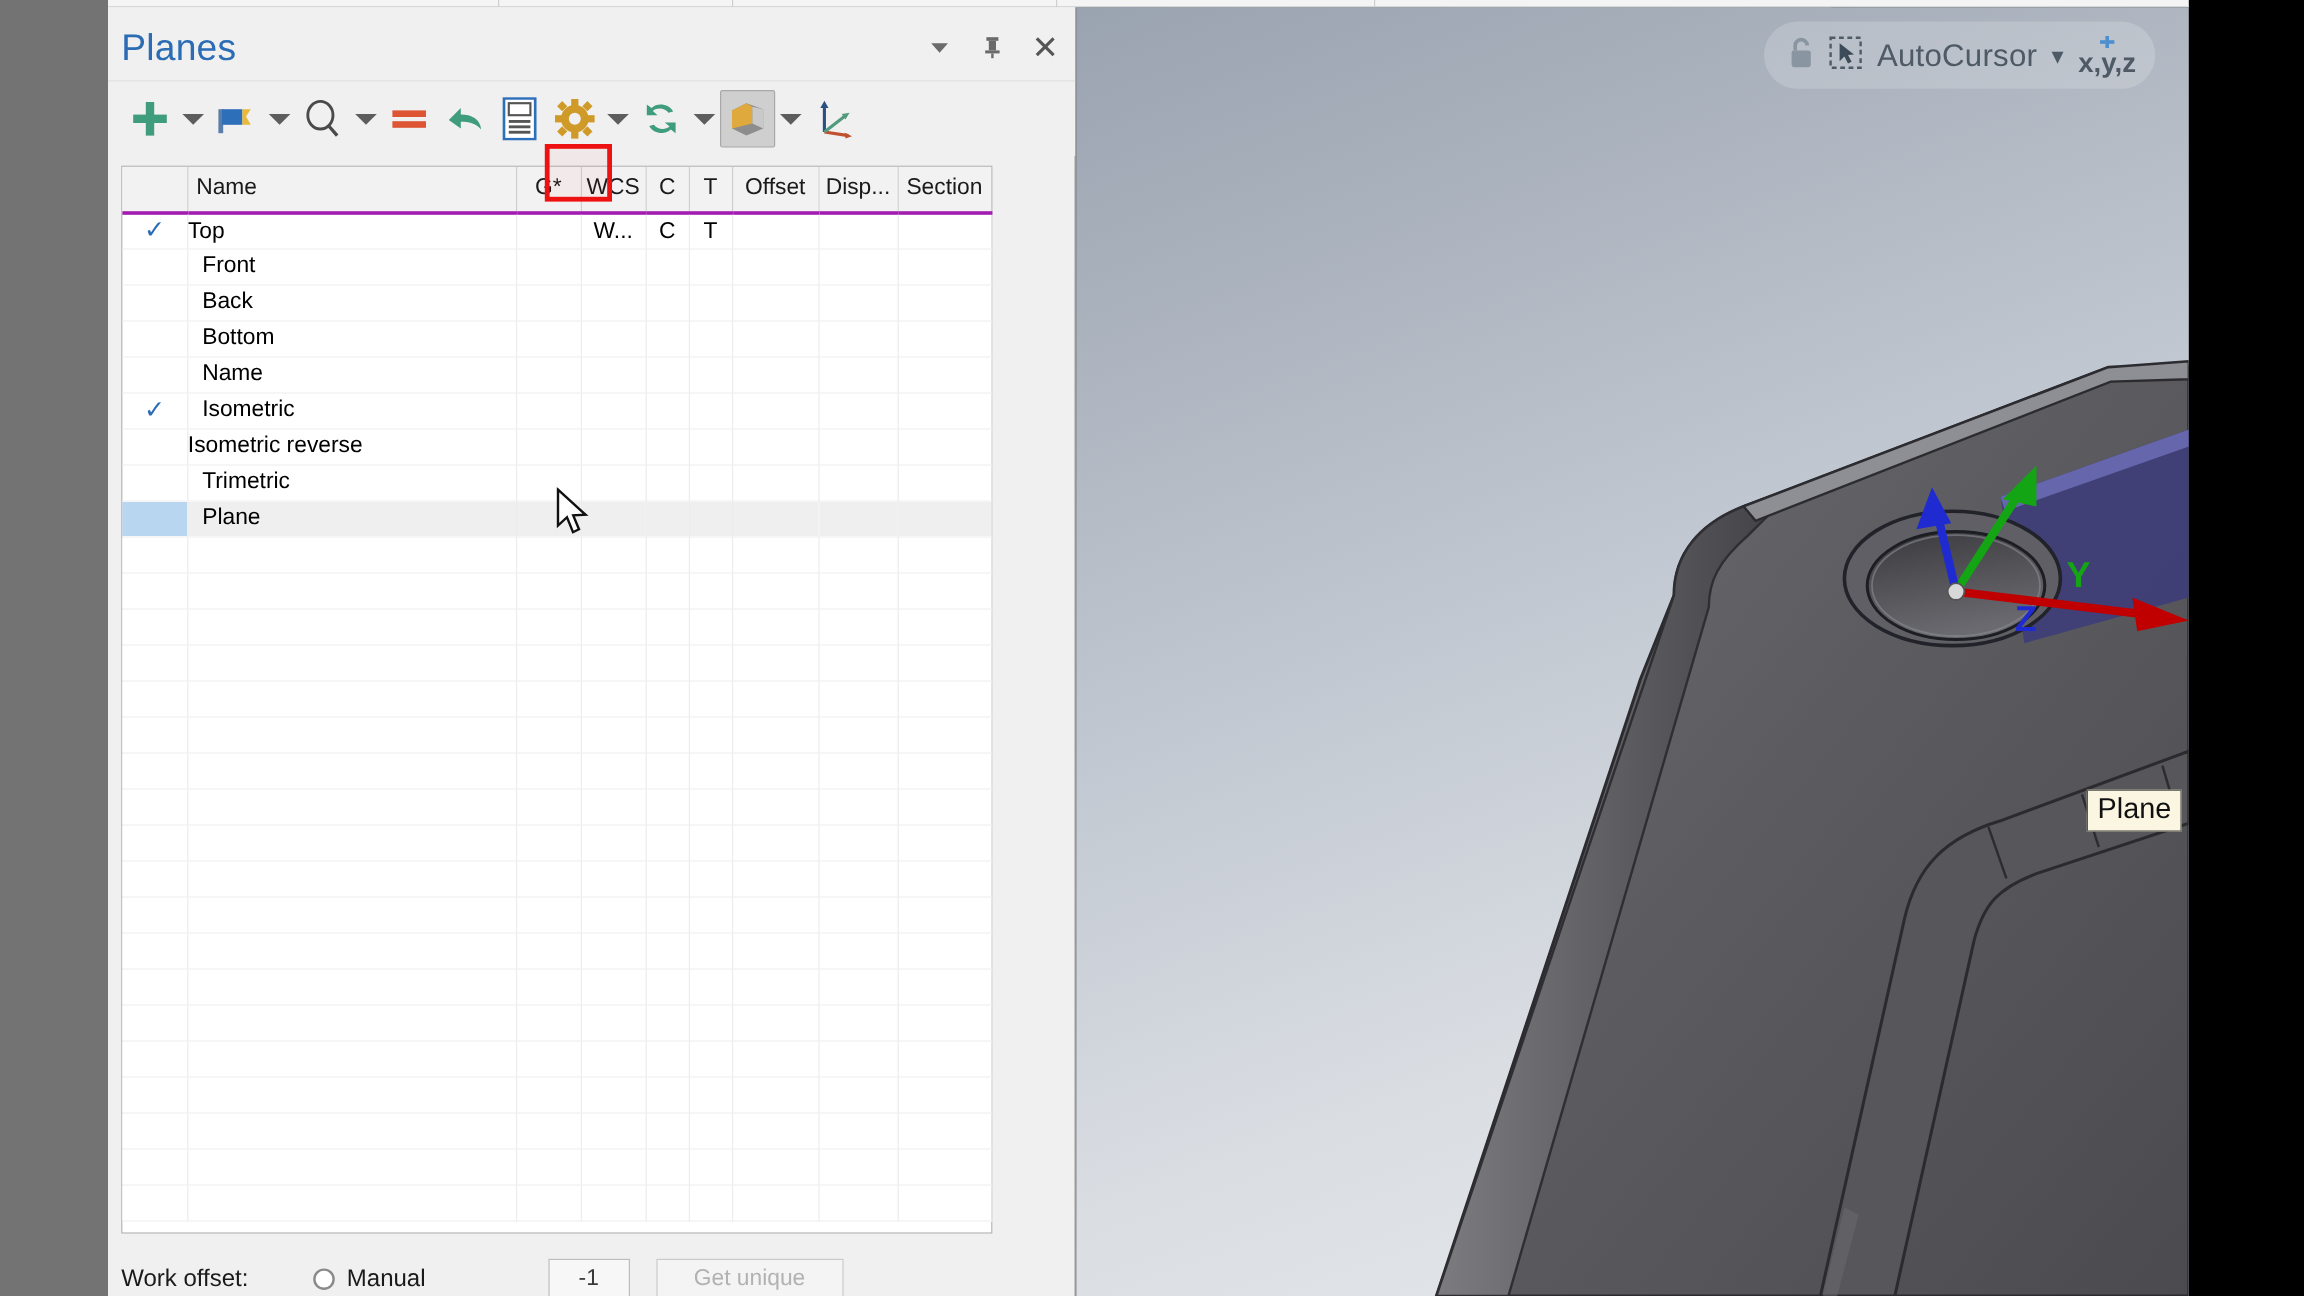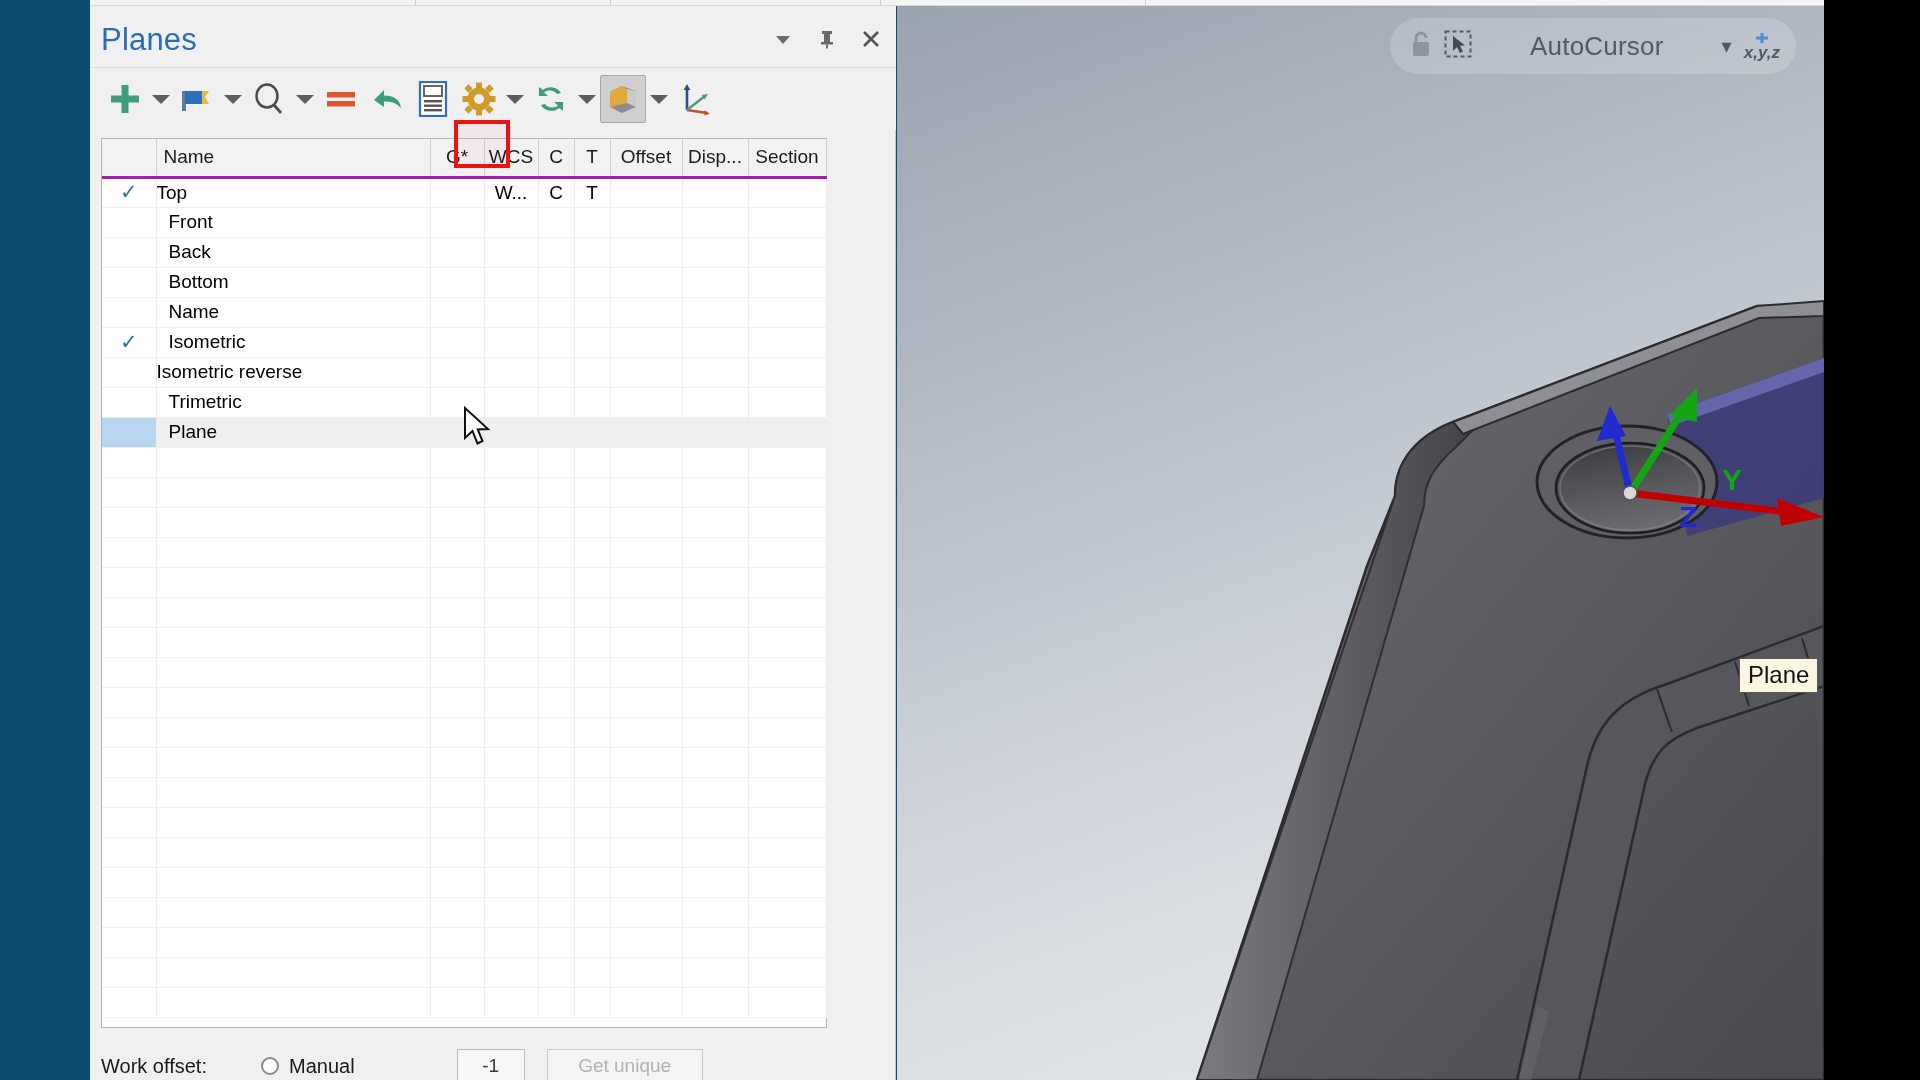--- a/index.html
+++ b/index.html
@@ -2,21 +2,21 @@
 <html><head>
 <meta charset="utf-8">
 <style>
   * { box-sizing: border-box; margin: 0; padding: 0; }
   html, body {
     width: 1920px; height: 1080px;
     background: #000;
     font-family: "Liberation Sans", sans-serif;
     overflow: hidden;
   }
-  #root { position: relative; width: 1526px; height: 1080px; background:#0c4a6e; }
+  #root { position: relative; width: 1526px; height: 1080px; background:#737373; }
 
   
   .top-strip {
     position:absolute; left:90px; top:0; width:1734px; height:6px;
     background:#f4f4f4; border-bottom:1px solid #d8d8d8;
   }
   .top-strip-tick { position:absolute; top:0; width:1px; height:6px; background:#cfcfcf; }
 
   
   .panel {
@@ -100,22 +100,22 @@
   .viewport {
     position:absolute; left:897px; top:6px; width:927px; height:1074px;
     background:linear-gradient(160deg,#9aa3b0 0%, #a9b1bc 18%, #c3c9d2 46%, #dadee3 72%, #e8eaed 100%);
     overflow:hidden;
   }
   .autocursor {
     position:absolute; right:28px; top:12px; height:56px;
     background:rgba(255,255,255,0.18); border-radius:28px;
     display:flex; align-items:center; gap:12px; padding:0 16px 0 20px;
   }
-  .ac-text { font-size:26px; color:#4e5a66; letter-spacing:0.2px;margin-left:46px; }
-  .ac-xyz { font-size:17px; color:#4e5a66; font-weight:bold;font-style:italic; }
+  .ac-text { font-size:26px; color:#4e5a66; letter-spacing:0.2px; }
+  .ac-xyz { font-size:23px; color:#4e5a66; font-weight:bold; }
 
   .plane-label {
     position:absolute; left:1739px; top:658px;
     background:#fbf6e2; border:1px solid #5a5a50;
     font-size:24px; color:#111; padding:2px 8px 3px 8px; z-index:30;
   }
 
   .axis-label { position:absolute; font-size:30px; font-weight:bold; z-index:26; }
   .axis-y { color:#13a513; left:1722px; top:463px; }
   .axis-z { color:#1f2bd0; left:1679px; top:500px; }

